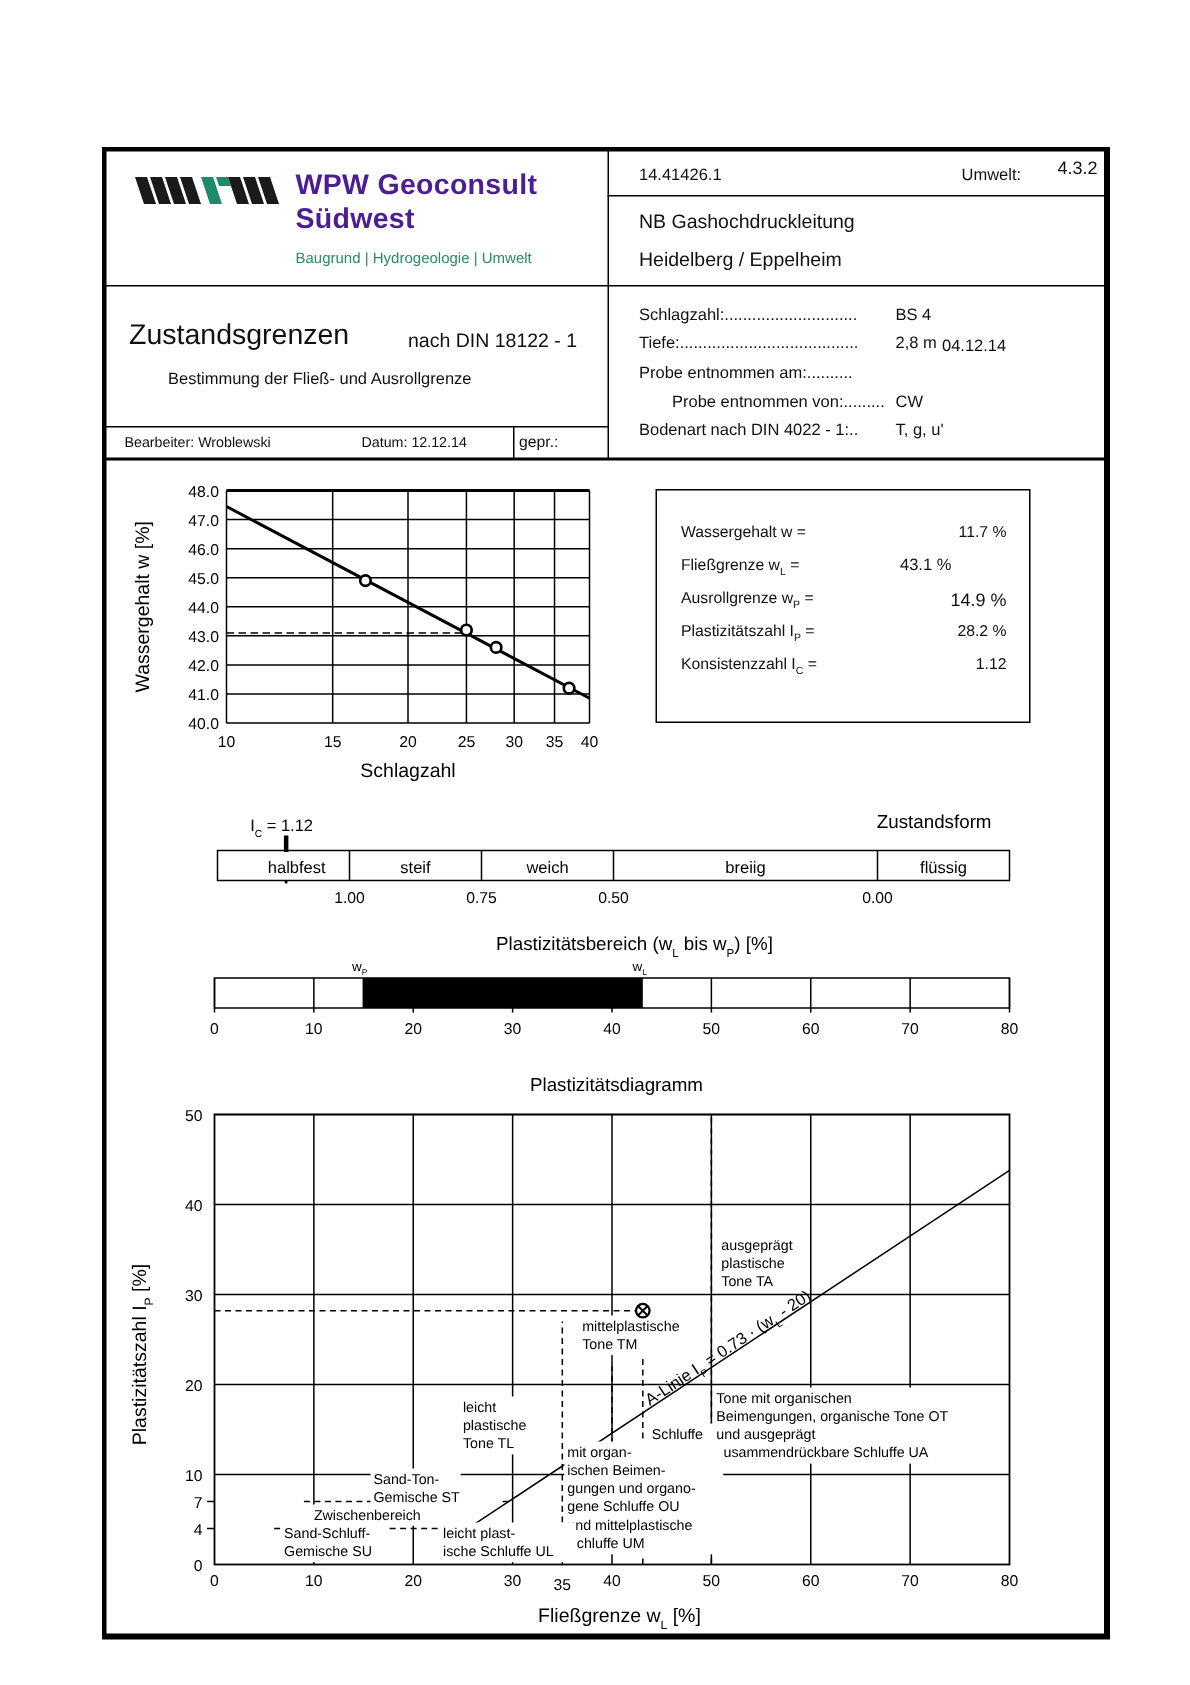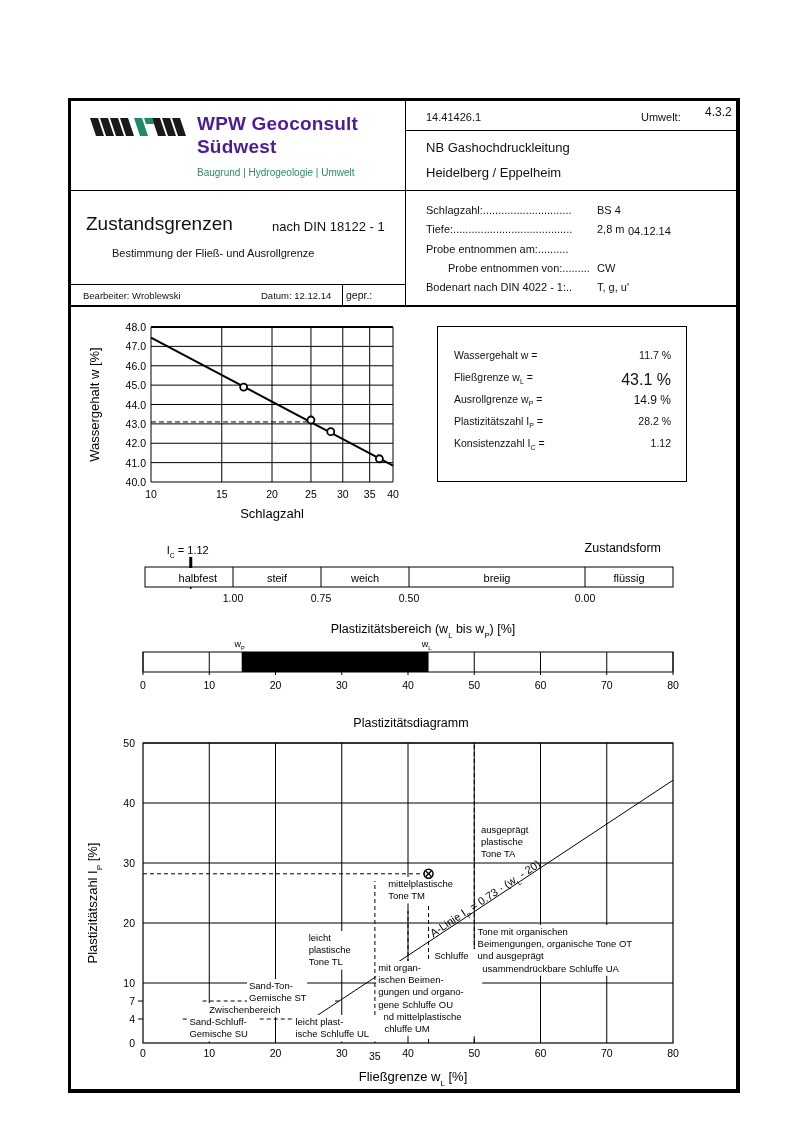--- a/index.html
+++ b/index.html
@@ -52,21 +52,21 @@
 <div class="t" style="left:426px;top:112px;font-size:11px;">14.41426.1</div>
 <div class="t" style="left:641px;top:112px;font-size:11px;">Umwelt:</div>
 <div class="t" style="left:705px;top:106px;font-size:12px;">4.3.2</div>
 <div class="t" style="left:426px;top:141px;font-size:13px;">NB Gashochdruckleitung</div>
 <div class="t" style="left:426px;top:166px;font-size:13px;">Heidelberg / Eppelheim</div>
 
 <div class="t" style="left:86px;top:214px;font-size:19px;">Zustandsgrenzen</div>
 <div class="t" style="left:272px;top:220px;font-size:13px;">nach DIN 18122 - 1</div>
 <div class="t" style="left:112px;top:248px;font-size:11px;">Bestimmung der Fließ- und Ausrollgrenze</div>
 <div class="t" style="left:83px;top:291px;font-size:9.5px;">Bearbeiter: Wroblewski</div>
-<div class="t" style="left:241px;top:291px;font-size:9.5px;margin-left:20px;">Datum: 12.12.14</div>
+<div class="t" style="left:241px;top:291px;font-size:9.5px;">Datum: 12.12.14</div>
 <div class="t" style="left:346px;top:290px;font-size:10.5px;">gepr.:</div>
 
 <div id="sample-info">
     <div class="t" style="left: 426px; top: 205px; font-size: 11px;">Schlagzahl:.............................</div>
     <div class="t" style="left: 597px; top: 205px; font-size: 11px;">BS 4</div>
     <div class="t" style="left: 426px; top: 224.3px; font-size: 11px;">Tiefe:.......................................</div>
     <div class="t" style="left: 597px; top: 224.3px; font-size: 11px;">2,8 m</div>
     <div class="t" style="left: 426px; top: 243.6px; font-size: 11px;">Probe entnommen am:..........</div>
     <div class="t" style="left: 599px; top: 226px; font-size: 11px; margin-left: 29px;">04.12.14</div>
     <div class="t" style="left: 426px; top: 262.9px; font-size: 11px; padding-left: 22px;">Probe entnommen von:.........</div>
@@ -116,21 +116,21 @@
     <circle cx="299.390557759732" cy="143.74999999999994" r="3.5" fill="#fff" stroke="#000" stroke-width="1.8"></circle>
     <text x="192" y="203" font-size="13" text-anchor="middle">Schlagzahl</text>
     <text x="0" y="0" font-size="13" text-anchor="middle" transform="translate(19,89.5) rotate(-90)">Wassergehalt w [%]</text>
   </svg>
 
 <div class="abs" style="left:437px;top:326px;width:250px;height:156px;border:1px solid #000;box-sizing:border-box;"></div>
 <div id="results">
     <div class="t" style="left: 454px; top: 350px; font-size: 10.5px;">Wassergehalt w =</div>
     <div class="t" style="left: 600px; width: 71px; text-align: right; top: 350px; font-size: 10.5px;">11.7 %</div>
     <div class="t" style="left: 454px; top: 372px; font-size: 10.5px;">Fließgrenze w<sub style="font-size: 7px;">L</sub> =</div>
-    <div class="t" style="left: 600px; width: 71px; text-align: right; top: 372px; font-size: 16px;">43.1 %</div>
+    <div class="t" style="left: 600px; width: 71px; top: 372px; font-size: 11px;">43.1 %</div>
     <div class="t" style="left: 454px; top: 394px; font-size: 10.5px;">Ausrollgrenze w<sub style="font-size: 7px;">P</sub> =</div>
     <div class="t" style="left: 600px; width: 71px; text-align: right; top: 394px; font-size: 12px;">14.9 %</div>
     <div class="t" style="left: 454px; top: 416px; font-size: 10.5px;">Plastizitätszahl I<sub style="font-size: 7px;">P</sub> =</div>
     <div class="t" style="left: 600px; width: 71px; text-align: right; top: 416px; font-size: 10.5px;">28.2 %</div>
     <div class="t" style="left: 454px; top: 438px; font-size: 10.5px;">Konsistenzzahl I<sub style="font-size: 7px;">C</sub> =</div>
     <div class="t" style="left: 600px; width: 71px; text-align: right; top: 438px; font-size: 10.5px;">1.12</div>
   </div>
 
 <svg id="consistency-chart" class="abs" style="left:130px;top:535px;" width="560" height="75">
     <rect x="15" y="32" width="528" height="20" fill="#fff" stroke="#000" stroke-width="1"></rect>

